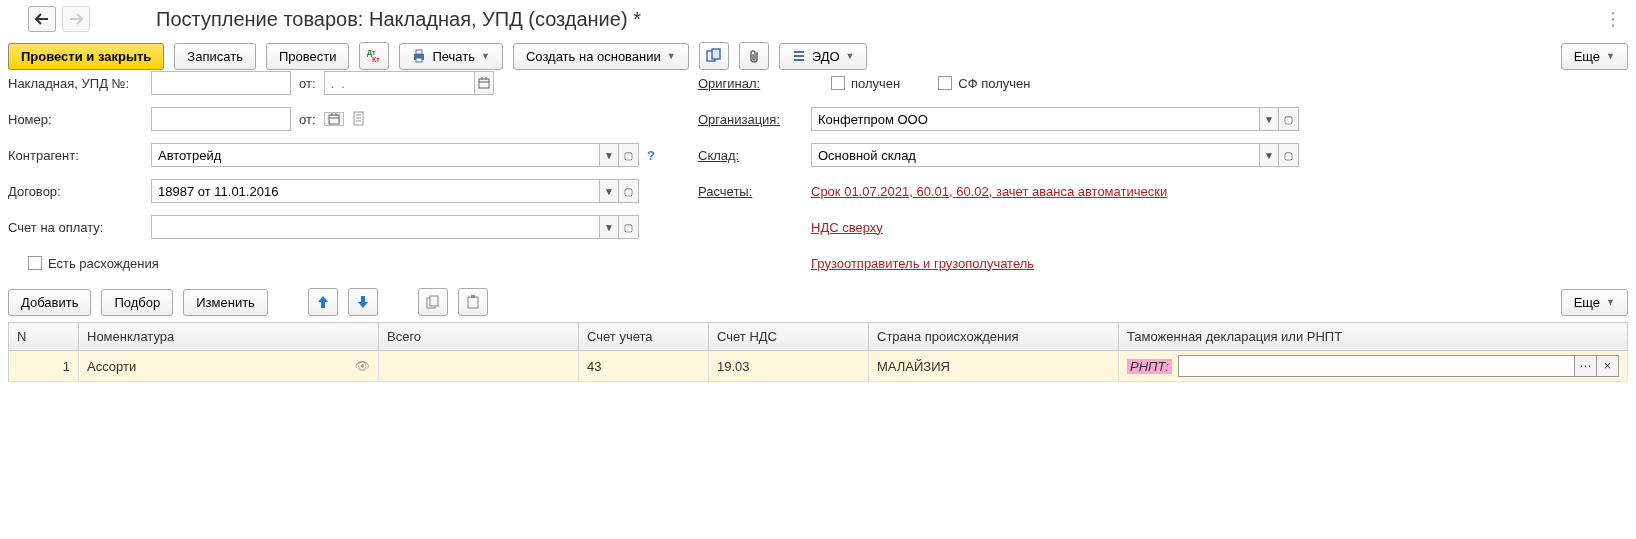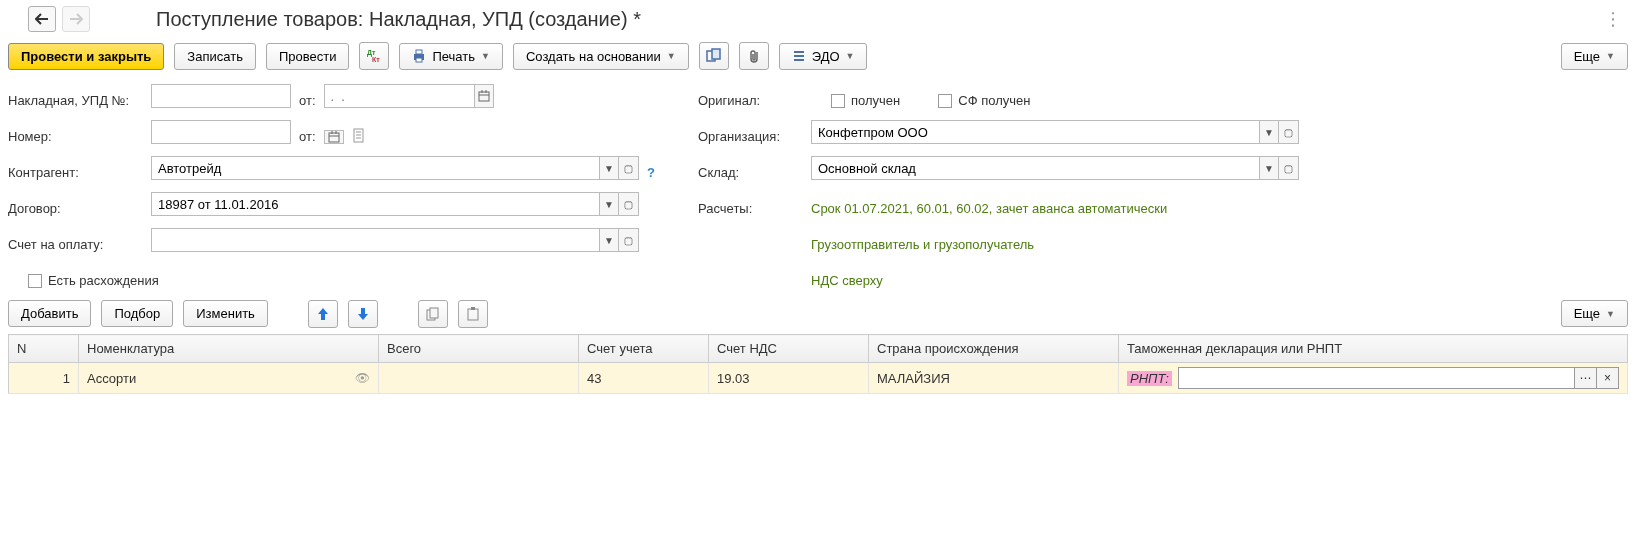--- a/index.html
+++ b/index.html
@@ -17,21 +17,21 @@
     border: 1px solid #b0b0b0;
     background: #f8f8f8;
     width: 28px; height: 26px;
     display: flex; align-items: center; justify-content: center;
     cursor: pointer; border-radius: 3px;
   }
   .nav-btn.disabled { color: #bbb; border-color: #ddd; }
   .title { font-size: 20px; margin-left: 60px; }
   .kebab { margin-left: auto; color: #999; font-size: 18px; cursor: pointer; padding: 0 6px; }
 
-  .toolbar { display: flex; align-items: center; gap: 10px; margin-bottom: 12px; }
+  .toolbar { display: flex; align-items: center; gap: 10px; margin-bottom: 0; }
   .btn {
     border: 1px solid #aaa;
     background: linear-gradient(#fff,#f0f0f0);
     padding: 5px 12px;
     border-radius: 3px;
     cursor: pointer;
     display: inline-flex; align-items: center; gap: 6px;
     font-size: 13px;
   }
   .btn.primary {
@@ -45,48 +45,48 @@
     width: 30px; height: 28px;
     display: inline-flex; align-items: center; justify-content: center;
     border-radius: 3px; cursor: pointer;
   }
   .toolbar-right { margin-left: auto; display: flex; gap: 8px; }
 
   .form-area { display: flex; gap: 30px; margin-bottom: 12px; }
   .col { display: flex; flex-direction: column; gap: 10px; }
   .col-left { width: 660px; }
   .col-right { flex: 1; }
-  .f-row { display: flex; align-items: flex-end; gap: 8px; min-height: 26px; }
+  .f-row { display: flex; align-items: center; gap: 8px; min-height: 26px; }
   .f-label { width: 135px; }
-  .f-label-r { width: 105px; }
+  .f-label-r { width: 105px; text-decoration: underline; }
   .input {
     border: 1px solid #bbb; background: #fff;
     height: 24px; padding: 0 6px; font-size: 13px;
   }
   .input.w-small { width: 140px; }
   .input.w-date { width: 150px; }
   .input.w-long { width: 448px; }
   .input.w-right { width: 448px; }
   .ref-wrap { display: inline-flex; align-items: stretch; }
   .ref-wrap .input { border-right: none; }
   .ref-btn {
     border: 1px solid #bbb; border-left: 1px solid #bbb;
     width: 20px; background: #f6f6f6;
     display: flex; align-items: center; justify-content: center;
     cursor: pointer; font-size: 10px; color: #555;
   }
   .ref-btn + .ref-btn { border-left: none; }
   .chk { display: inline-flex; align-items: center; gap: 6px; padding-left: 20px; }
   .chk-box { width: 14px; height: 14px; border: 1px solid #999; background: #fff; }
-  .link { color: #4d7c0f; cursor: pointer; }
+  .link { color: #b91c1c; text-decoration: underline; cursor: pointer; }
   .q-mark { color: #3388cc; font-weight: bold; cursor: help; }
   .cal-icon { color: #555; }
   .doc-icon { color: #888; }
 
-  .table-toolbar { display: flex; align-items: flex-start; gap: 10px; margin-bottom: 6px; }
+  .table-toolbar { display: flex; align-items: center; gap: 10px; margin-bottom: 6px; }
   .table-toolbar .spacer { width: 20px; }
   .tbl { border: 1px solid #ccc; width: 100%; border-collapse: collapse; }
   .tbl th {
     background: linear-gradient(#fafafa,#ededed);
     border: 1px solid #ccc; padding: 6px 8px;
     text-align: left; font-weight: normal; font-size: 13px;
   }
   .tbl td {
     border-right: 1px solid #e3e3e3;
     border-bottom: 1px solid #e3e3e3;
@@ -282,25 +282,25 @@
         <div class="ref-btn">▼</div>
         <div class="ref-btn">▢</div>
       </div>
     </div>
     <div class="f-row">
       <span class="f-label-r">Расчеты:</span>
       <a class="link">Срок 01.07.2021, 60.01, 60.02, зачет аванса автоматически</a>
     </div>
     <div class="f-row">
       <span class="f-label-r"></span>
+      <a class="link">НДС сверху</a>
+    </div>
+    <div class="f-row">
+      <span class="f-label-r"></span>
       <a class="link">Грузоотправитель и грузополучатель</a>
-    </div>
-    <div class="f-row">
-      <span class="f-label-r"></span>
-      <a class="link">НДС сверху</a>
     </div>
   </div>
 </div>
 
 <div class="table-toolbar">
   <button class="btn">Добавить</button>
   <button class="btn">Подбор</button>
   <button class="btn">Изменить</button>
   <span class="spacer"></span>
   <button class="icon-btn arrow-up">

